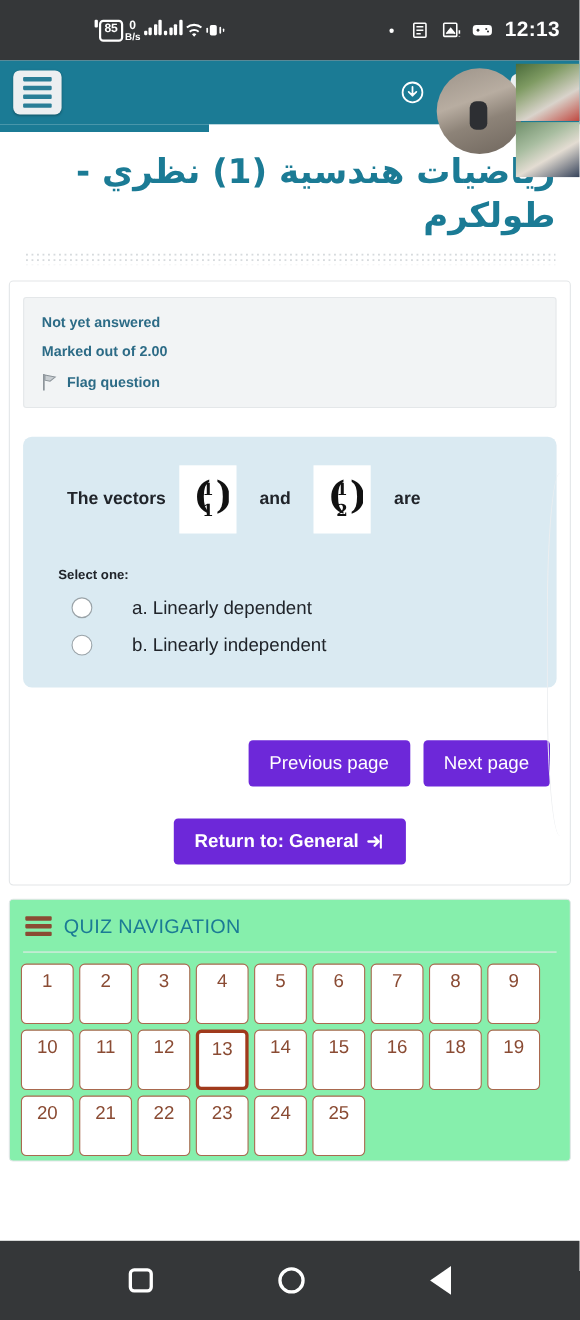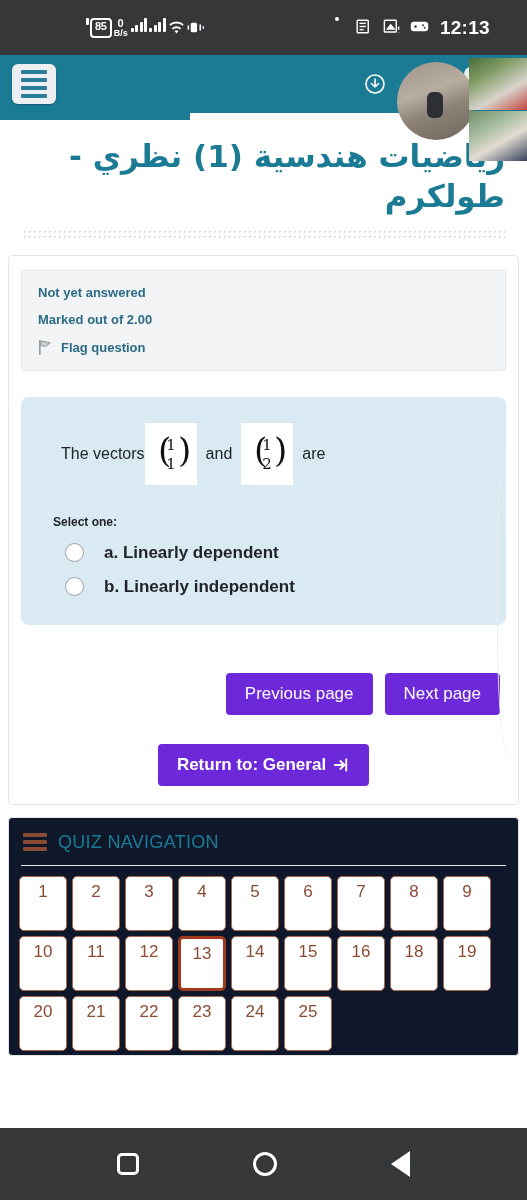--- a/index.html
+++ b/index.html
@@ -15,21 +15,21 @@
   .statusbar {
     height: 55px;
     background: #353739;
     color: #ffffff;
     display: flex;
     align-items: center;
     padding: 0 14px;
     font-size: 17px;
   }
   .sb-left { display: flex; gap: 0; margin-left: 72px; }
-  .sb-right { display: flex; gap: 9px; margin-left: auto; margin-right: 23px; }
+  .sb-right { display: flex; align-items: center; gap: 9px; margin-left: auto; margin-right: 4px; }
   .battery {
     border: 2px solid #fff; border-radius: 4px;
     font-size: 11px; font-weight: bold; padding: 0px 3px 1px 3px;
     line-height: 13px; letter-spacing: -0.3px;
   }
   .batt-tip { width: 3px; height: 7px; background: #fff; border-radius: 1px; margin-right: 1px; }
   .netspeed { display: flex; flex-direction: column; align-items: center; line-height: 1; margin: 0 2px; }
   .netspeed .n { font-size: 11px; font-weight: bold; }
   .netspeed .u { font-size: 9px; font-weight: bold; }
   .bars { display: flex; align-items: flex-end; gap: 1.5px; height: 14px; margin: 0 1px; }
@@ -113,46 +113,46 @@
   }
   .qinfo .qno { font-size: 14px; font-weight: bold; margin-bottom: 12px; }
   .qinfo .qno b { font-size: 19px; font-weight: bold; }
   .qinfo .line { font-size: 13px; font-weight: bold; margin-bottom: 12px; }
   .flag-row { display: flex; align-items: center; gap: 8px; font-size: 13px; font-weight: bold; }
 
   .qbody {
     margin-top: 26px; background: #daeaf2; border-radius: 8px;
     padding: 26px 20px 28px 20px; color: #20242a;
   }
-  .vec-line { display: flex; align-items: center; flex-wrap: wrap; gap: 0px; font-size: 16px; padding-left: 20px; }
+  .vec-line { display: flex; align-items: center; flex-wrap: wrap; gap: 12px; font-size: 16px; padding-left: 20px; font-weight: bold; }
   .vec-line .t { margin: 0 9px; }
   .vecbox {
     background: #fff; padding: 5px 7px; display: inline-flex;
     align-items: center; justify-content: center;
   }
   .vecbox svg { display: block; }
   .select-one { margin: 30px 0 0 12px; font-size: 12px; font-weight: bold; }
   .opt-row { display: flex; align-items: center; margin-top: 14px; padding-left: 24px; }
   .radio {
     width: 19px; height: 19px; border-radius: 50%;
     border: 1px solid #9aa3a8; background: #fff; flex: none;
   }
-  .opt-label { margin-left: 20px; font-size: 17px; font-weight: bold; }
+  .opt-label { margin-left: 36px; font-size: 17px; }
 
   .btn-row { display: flex; justify-content: flex-end; gap: 12px; margin-top: 48px; padding-right: 6px; }
   .btn {
     background: #6d28d9; color: #fff; border: none; border-radius: 4px;
     font-size: 17px; padding: 11px 19px; font-family: "Liberation Sans", sans-serif;
   }
   .btn-row-center { display: flex; justify-content: center; margin-top: 29px; }
   .btn-return { font-weight: bold; display: inline-flex; align-items: center; gap: 7px; }
 
   
   .nav-card {
-    margin: 12px 8px 0 8px; background: #0f172a;
+    margin: 12px 8px 0 8px; background: #86efac;
     border: 1px solid #e3e6e8; border-radius: 4px;
     padding: 14px 10px 4px 10px;
   }
   .nav-head { display: flex; align-items: center; gap: 11px; padding-left: 4px; }
   .nav-burger { display: flex; flex-direction: column; gap: 3px; }
   .nav-burger i { width: 24px; height: 4px; background: #8a4b33; display: block; border-radius: 1px; }
   .nav-title { color: #1b7b95; font-size: 18px; letter-spacing: .3px; }
   .nav-sep { height: 1px; background: #e8eaec; margin: 12px 2px 0 2px; }
   .nav-grid { display: flex; flex-wrap: wrap; gap: 5px; padding-top: 10px; }
   .qcell {

